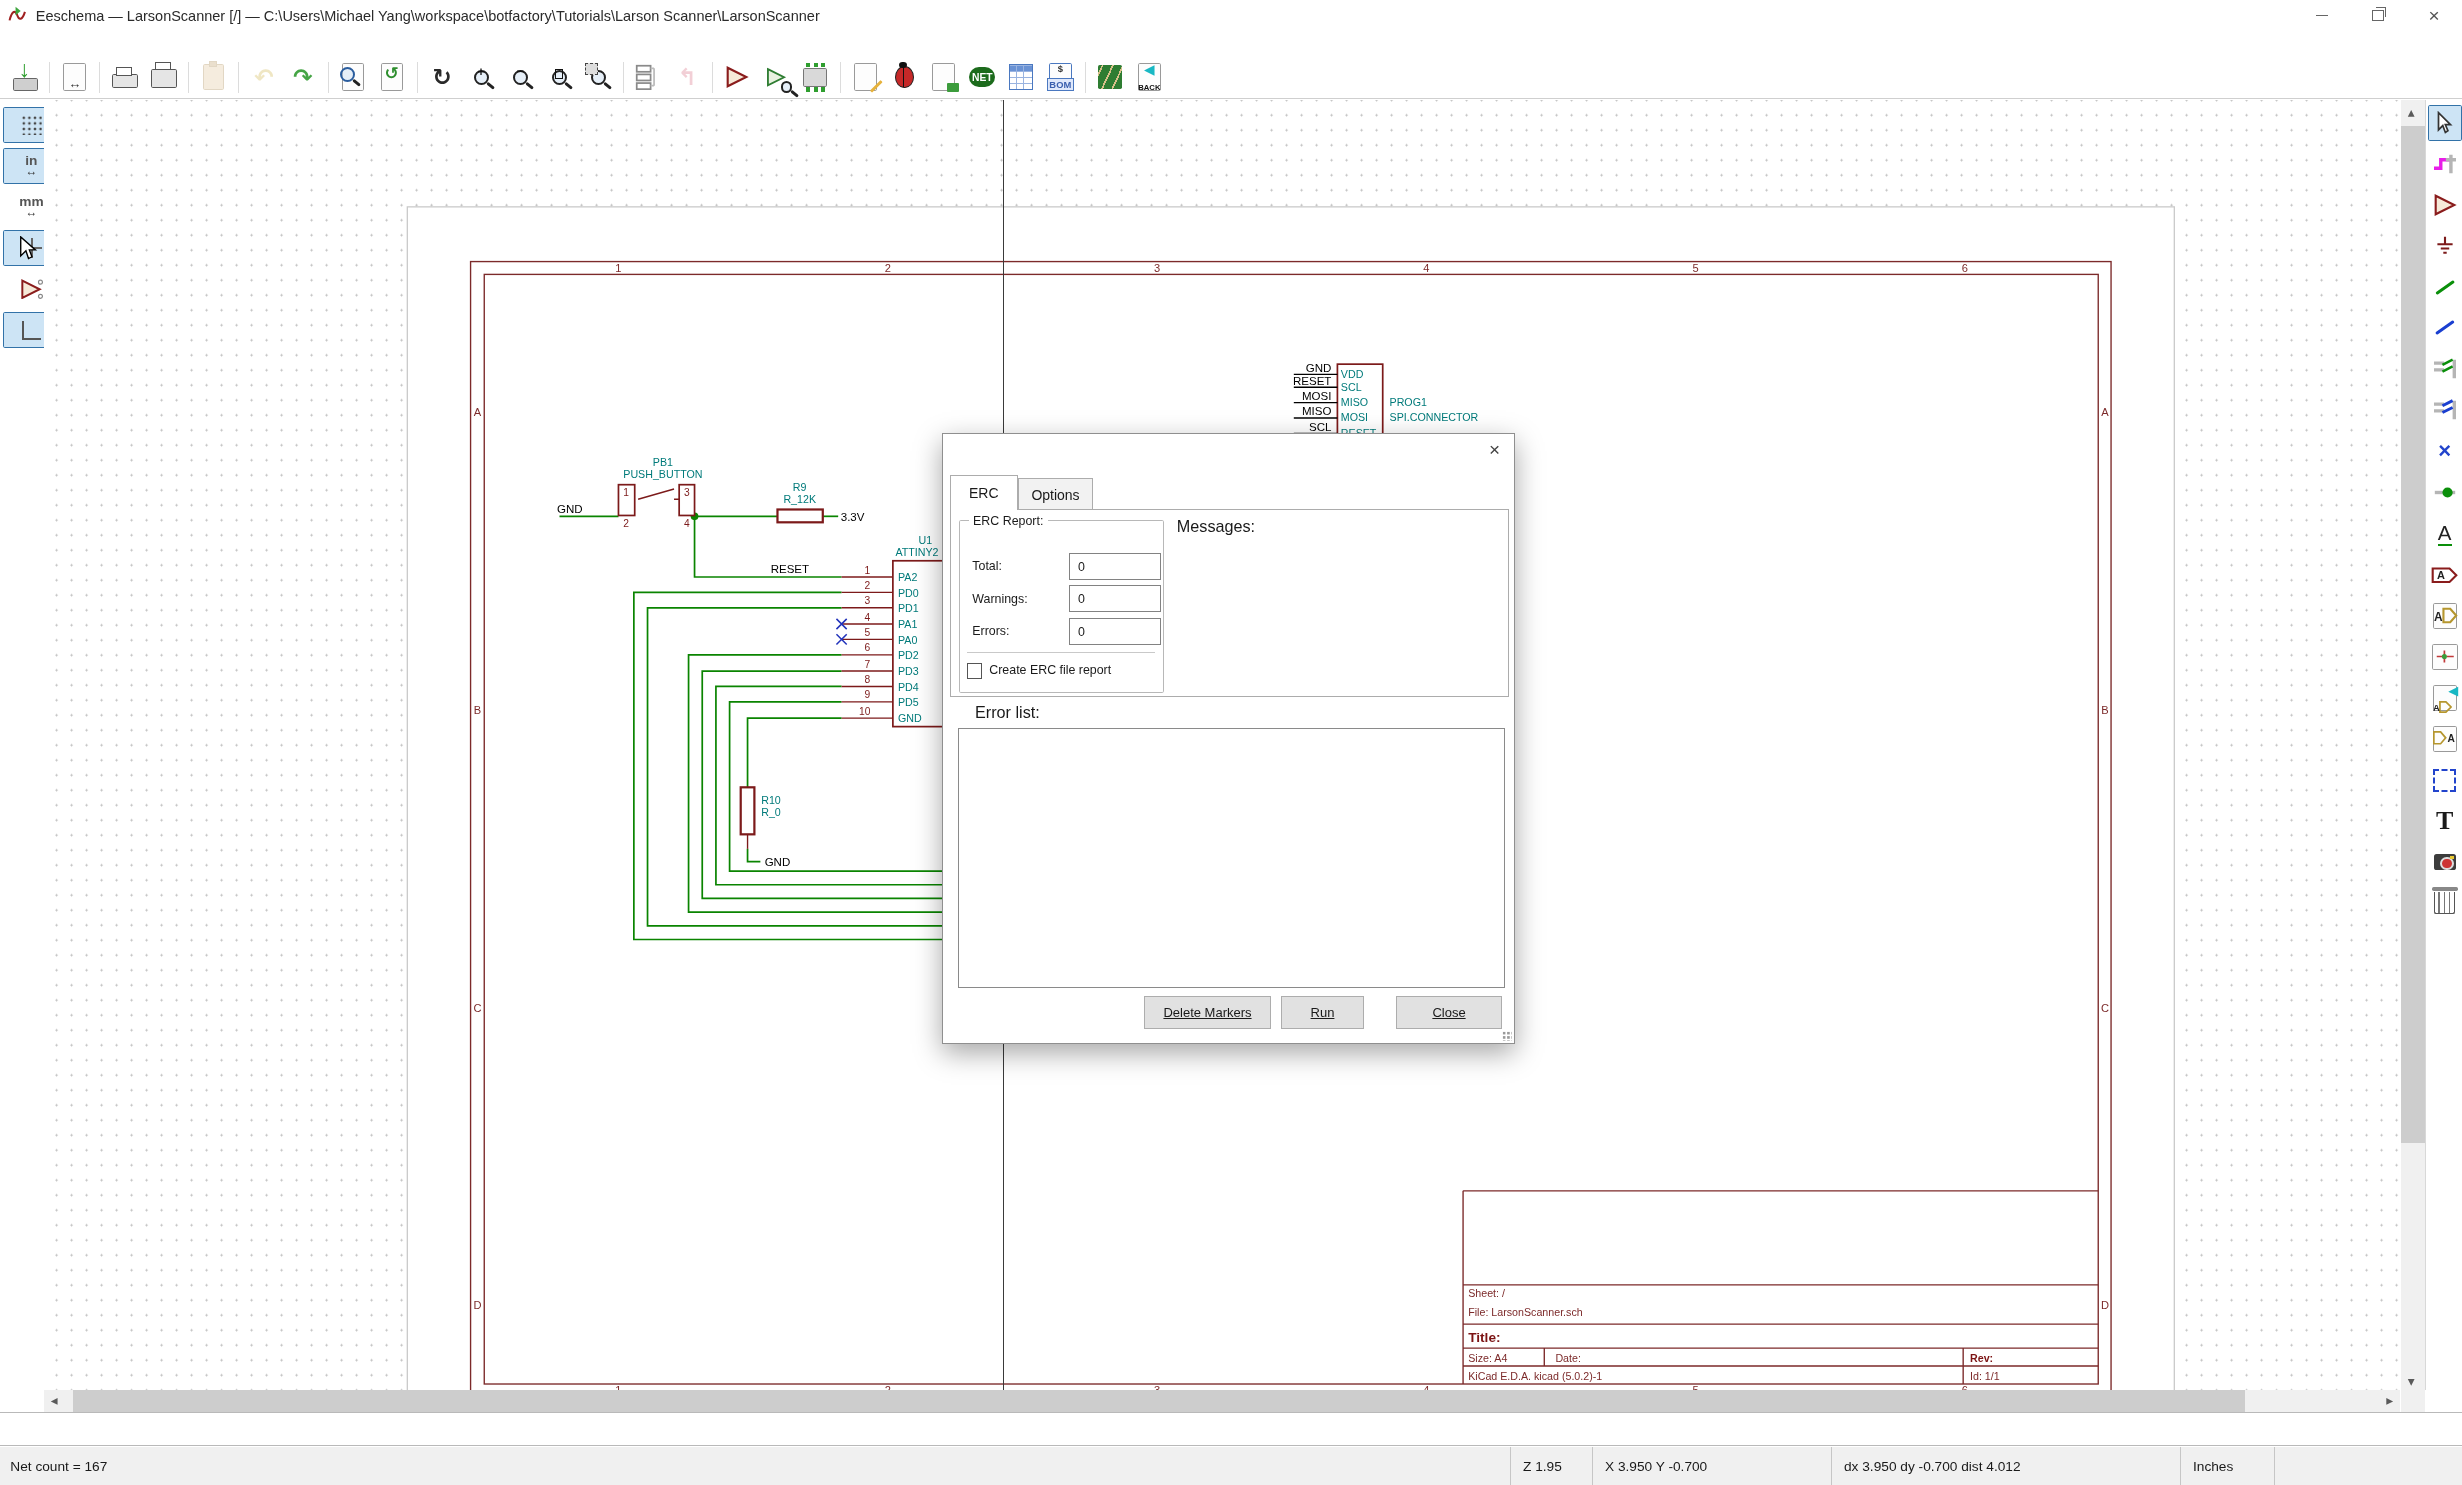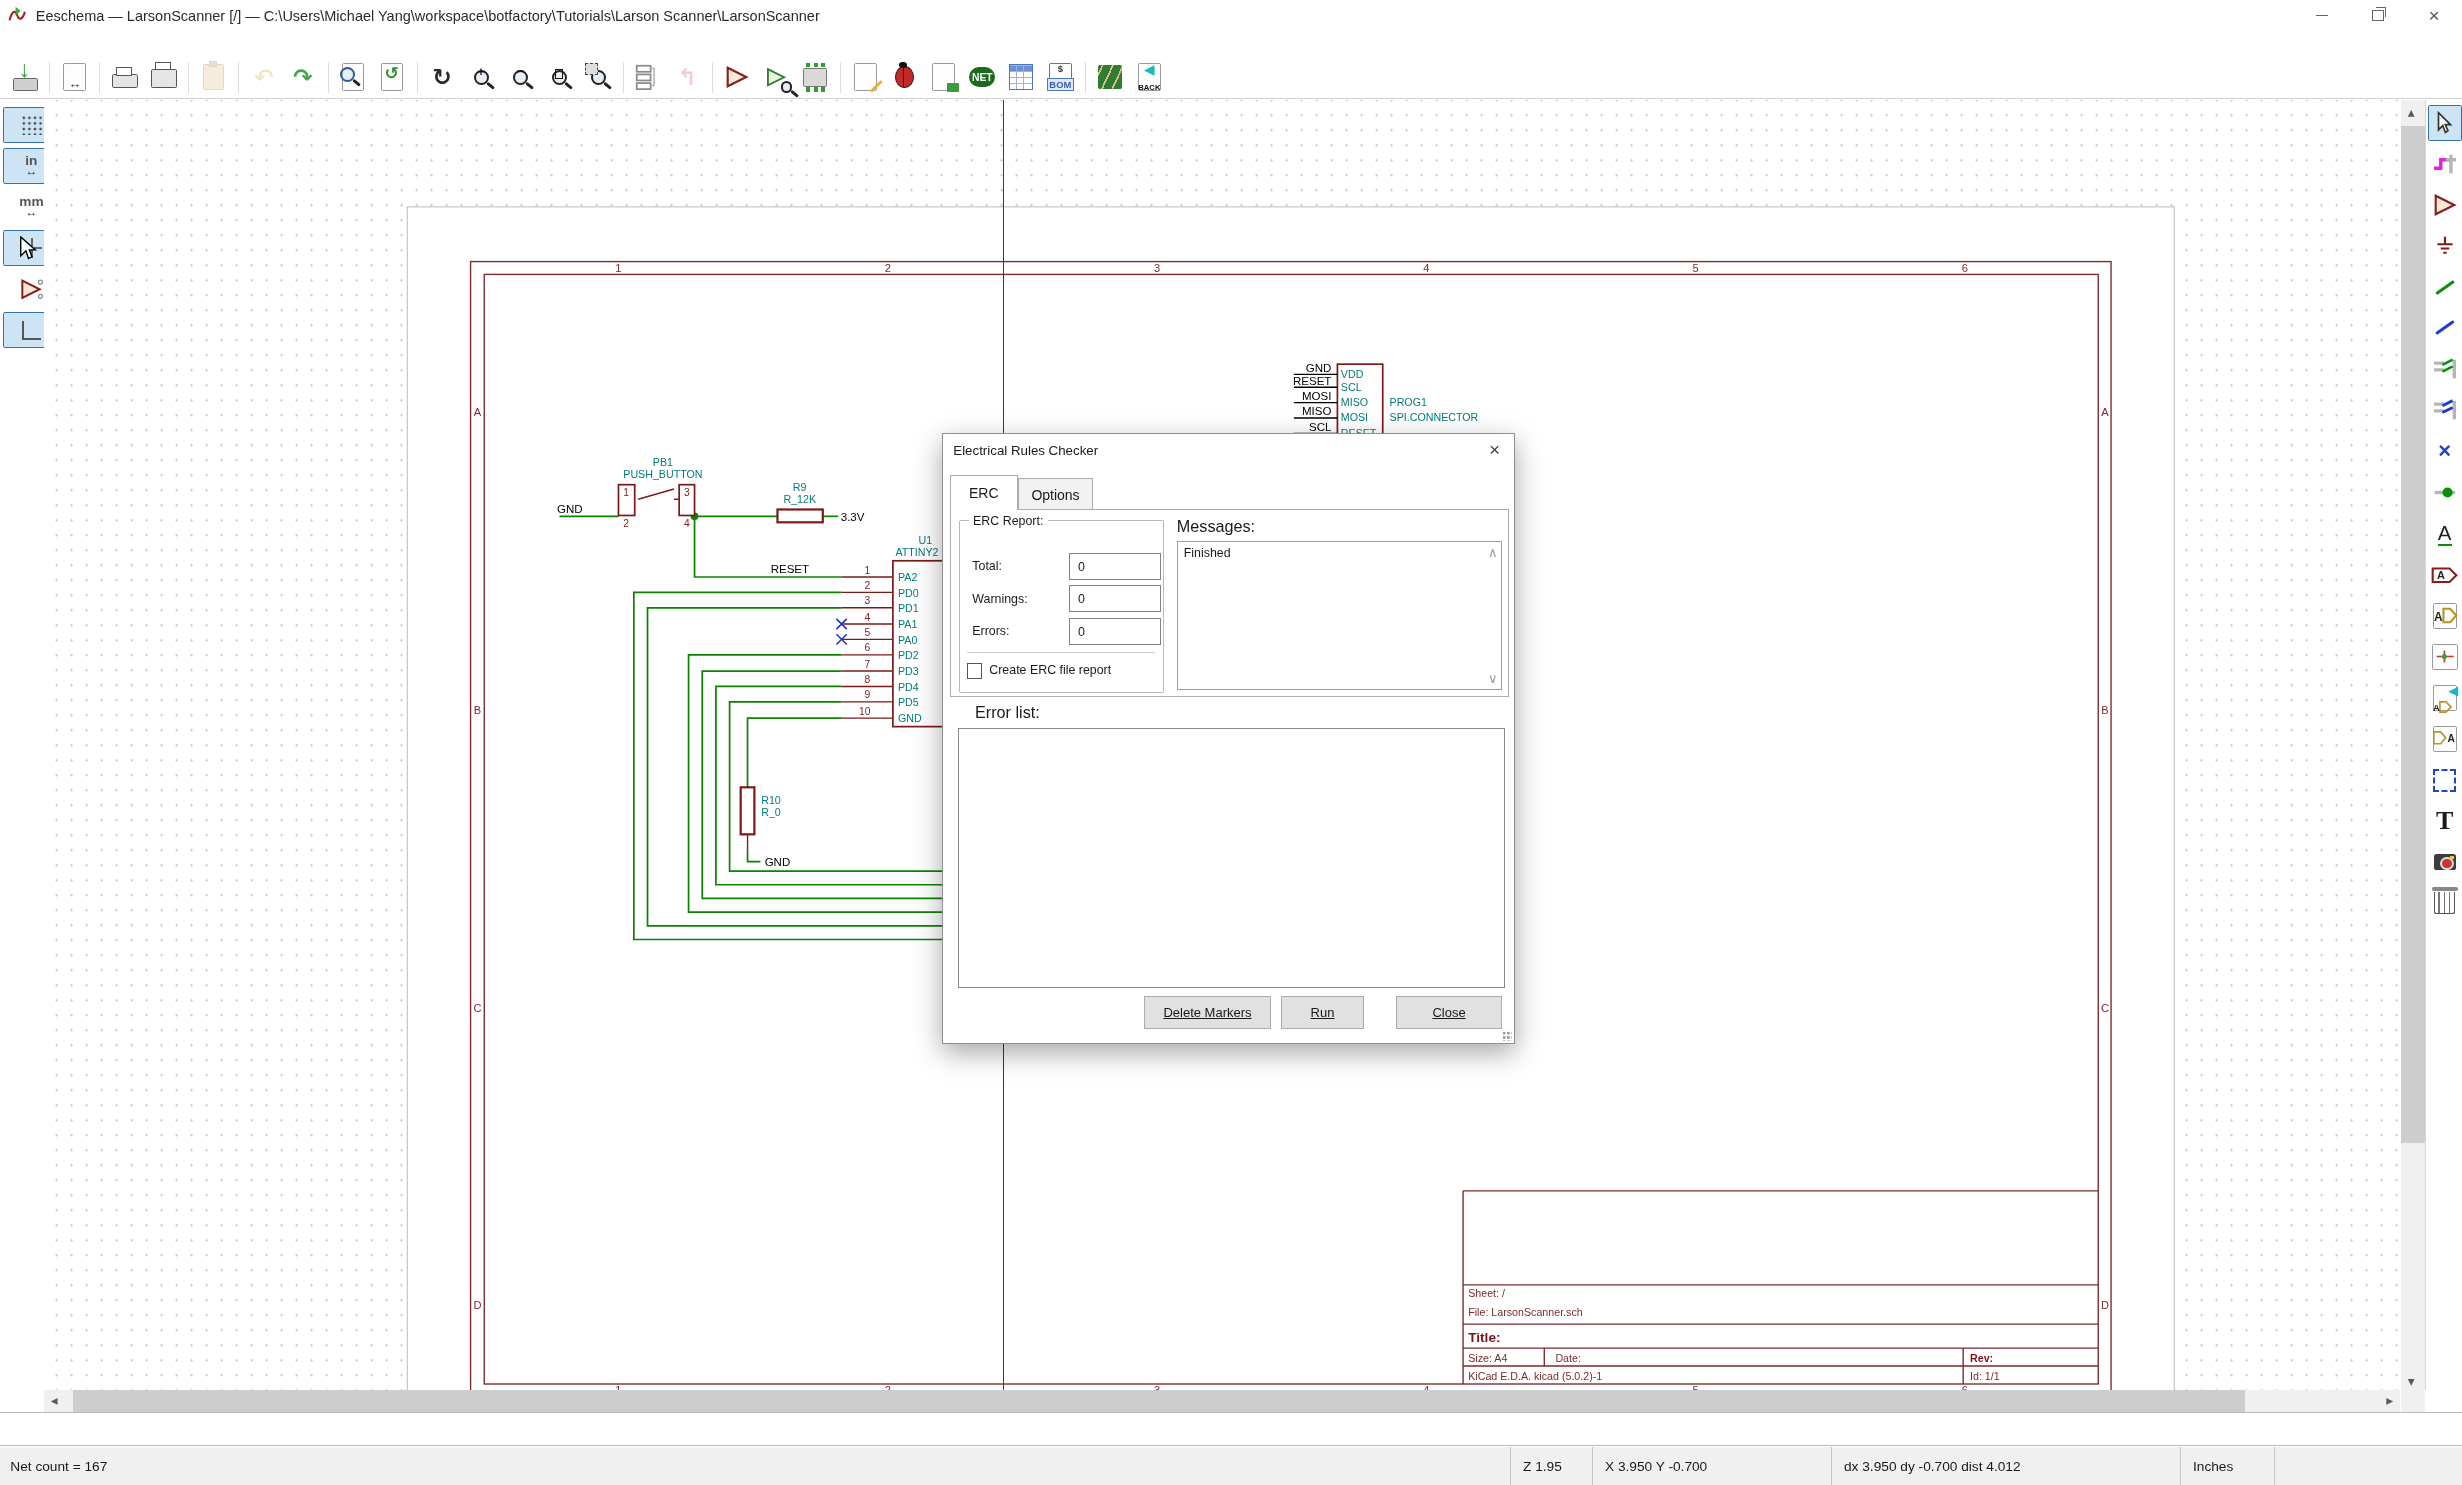--- a/index.html
+++ b/index.html
@@ -592,47 +592,39 @@
   <div id="statusbar">
     <div class="sb-field" style="left:0;border-left:none;padding-left:10.3px;">Net count = 167</div>
     <div class="sb-field" style="left:1510px;width:82px;">Z 1.95</div>
     <div class="sb-field" style="left:1592px;width:239px;">X 3.950  Y -0.700</div>
     <div class="sb-field" style="left:1831px;width:349px;">dx 3.950  dy -0.700  dist 4.012</div>
     <div class="sb-field" style="left:2180px;width:94px;">Inches</div>
     <div class="sb-field" style="left:2274px;width:188px;"></div>
   </div>
 
   <div id="dialog">
-    <div id="dlg-title">
-      <span class="txt">Electrical Rules Checker</span>
-    </div>
     <div id="dlg-close">×</div>
 
     <div id="tab-erc" class="tab">ERC</div>
     <div id="tab-options" class="tab">Options</div>
 
     <div id="tab-panel">
       <div id="grpbox">
         <div id="grpbox-label">ERC Report:</div>
         <div class="fld-label" style="left:12px;top:38px;">Total:</div>
         <div class="fld" style="left:109px;top:32px;">0</div>
         <div class="fld-label" style="left:12px;top:71px;">Warnings:</div>
         <div class="fld" style="left:109px;top:64px;">0</div>
         <div class="fld-label" style="left:12px;top:103px;">Errors:</div>
         <div class="fld" style="left:109px;top:97px;">0</div>
         <div id="grp-sep"></div>
         <div id="chk"></div>
         <div id="chk-label">Create ERC file report</div>
       </div>
       <div id="messages-label">Messages:</div>
-      <div id="msgbox">
-        <div class="line">Finished</div>
-        <span class="chev" style="top:3.4px;">∧</span>
-        <span class="chev" style="bottom:3.4px;">∨</span>
-      </div>
     </div>
 
     <div id="errorlist-label">Error list:</div>
     <div id="errbox"></div>
 
     <div class="dlg-btn" style="left:201px;width:127px;">Delete Markers</div>
     <div class="dlg-btn" style="left:338px;width:83px;">Run</div>
     <div class="dlg-btn" style="left:453px;width:106px;">Close</div>
     <div id="grip"></div>
   </div>

